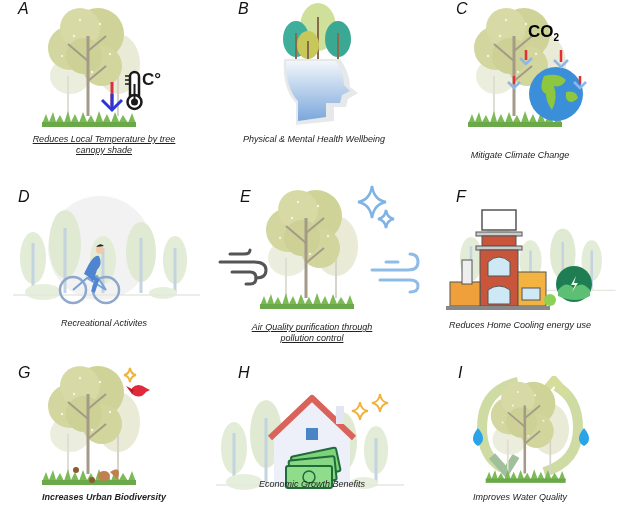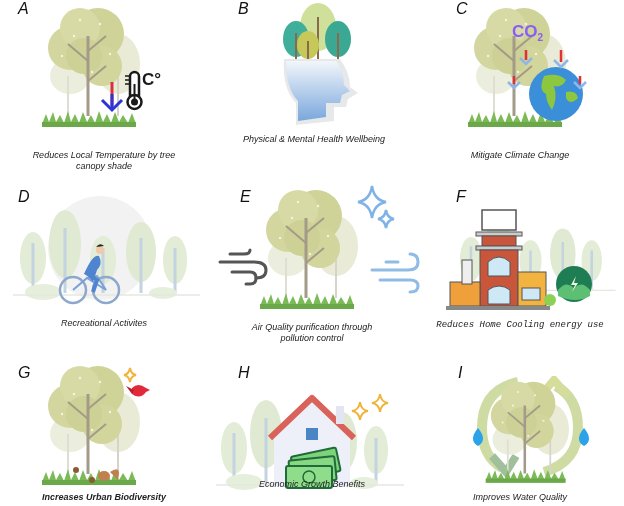--- a/index.html
+++ b/index.html
@@ -74,21 +74,21 @@
         <circle cx="94.5" cy="96" r="7" fill="#fff" stroke="#1a1a1a" stroke-width="2.5"></circle>
         <circle cx="94.5" cy="96" r="3.5" fill="#1a1a1a"></circle>
         <line x1="94.5" y1="78" x2="94.5" y2="93" stroke="#1a1a1a" stroke-width="2"></line>
         <line x1="85" y1="70" x2="89" y2="70" stroke="#1a1a1a" stroke-width="1.5"></line>
         <line x1="85" y1="74" x2="89" y2="74" stroke="#1a1a1a" stroke-width="1.5"></line>
         <line x1="85" y1="78" x2="89" y2="78" stroke="#1a1a1a" stroke-width="1.5"></line>
       </g>
     </svg>
   </div>
   <div style="position:absolute;left:142px;top:70px;font-weight:bold;font-size:17px;color:#1a1a1a;">C°</div>
-  <div class="caption" style="top:150px;padding:0 20px;box-sizing:border-box;">Reduces Local Temperature by tree canopy shade</div>
+  <div class="caption" style="top:134px;padding:0 20px;box-sizing:border-box;text-decoration:underline;">Reduces Local Temperature by tree canopy shade</div>
 </div>
 
 <div class="panel" style="left:210px;top:0;height:170px;">
   <div class="letter" style="left:28px;top:0px;">B</div>
   <div class="art" style="left:68px;top:3px;">
     <svg width="84" height="126" viewBox="0 0 84 126">
       <defs>
         <linearGradient id="headg" x1="0" y1="0" x2="0" y2="1">
           <stop offset="0" stop-color="#f2f6fb"></stop>
           <stop offset="1" stop-color="#7aa7dc"></stop>
@@ -122,21 +122,21 @@
         <polyline points="54,52 60,58 66,52" stroke="#8fb6e8"></polyline>
         <line x1="95" y1="44" x2="95" y2="56" stroke="#e0303a"></line>
         <polyline points="88,54 95,61 102,54" stroke="#8fb6e8"></polyline>
         <line x1="48" y1="70" x2="48" y2="78" stroke="#e0303a"></line>
         <polyline points="42,76 48,82 54,76" stroke="#8fb6e8"></polyline>
         <line x1="114" y1="70" x2="114" y2="78" stroke="#e0303a"></line>
         <polyline points="108,76 114,82 120,76" stroke="#8fb6e8"></polyline>
       </g>
     </svg>
   </div>
-  <div style="position:absolute;left:96px;top:22px;font-weight:bold;font-size:17px;color:#8b5cf6;">
+  <div style="position:absolute;left:112px;top:22px;font-weight:bold;font-size:17px;color:#000000;">
     <span>CO</span><sub style="font-size:10px;">2</sub>
   </div>
   <div class="caption" style="top:150px;">Mitigate Climate Change</div>
 </div>
 
 <div class="panel" style="left:0;top:170px;height:180px;">
   <div class="letter" style="left:18px;top:18px;">D</div>
   <div class="art" style="left:5px;top:20px;">
     <svg width="195" height="120" viewBox="0 0 195 120">
       <circle cx="95" cy="58" r="52" fill="#f1f2f1"></circle>
@@ -175,21 +175,21 @@
       <path d="M10 28 L40 28 Q48 28 48 34 Q48 40 40 40" fill="none" stroke="#8fbce6" stroke-width="3" stroke-linecap="round"></path>
       <path d="M16 10 L28 10" fill="none" stroke="#8fbce6" stroke-width="3" stroke-linecap="round"></path>
     </svg>
   </div>
   <div class="art" style="left:146px;top:14px;">
     <svg width="44" height="50" viewBox="0 0 44 50">
       <path d="M18 2 Q20 16 32 18 Q20 20 18 34 Q16 20 4 18 Q16 16 18 2 Z" fill="none" stroke="#7fb3e6" stroke-width="2.5"></path>
       <path d="M32 26 Q33 34 40 35 Q33 36 32 44 Q31 36 24 35 Q31 34 32 26 Z" fill="none" stroke="#7fb3e6" stroke-width="2.5"></path>
     </svg>
   </div>
-  <div class="caption" style="top:152px;padding:0 30px;box-sizing:border-box;">Air Quality purification through pollution control</div>
+  <div class="caption" style="top:152px;padding:0 30px;box-sizing:border-box;text-decoration:underline;">Air Quality purification through pollution control</div>
 </div>
 
 <div class="panel" style="left:416px;top:170px;height:180px;">
   <div class="letter" style="left:40px;top:18px;">F</div>
   <div class="art" style="left:10px;top:36px;">
     <svg width="198" height="110" viewBox="0 0 198 110">
       <g transform="translate(28,2) scale(0.85)">
           <use href="#bgtrees"></use>
         </g>
       <rect x="56" y="4" width="34" height="20" fill="#fff" stroke="#555" stroke-width="1.5"></rect>
@@ -203,21 +203,21 @@
       <rect x="96" y="82" width="18" height="12" fill="#cfe8f5" stroke="#555"></rect>
       <rect x="24" y="76" width="30" height="24" fill="#f0a03a" stroke="#555"></rect>
       <rect x="36" y="54" width="10" height="24" fill="#eee" stroke="#555"></rect>
       <rect x="20" y="100" width="104" height="4" fill="#888"></rect>
       <circle cx="124" cy="94" r="6" fill="#8cd156"></circle>
       <circle cx="148" cy="78" r="18" fill="#1f7d54"></circle>
       <path d="M132 84 Q140 74 148 82 Q156 74 164 84 L164 90 Q150 98 132 90 Z" fill="#5dbf73"></path>
       <path d="M150 70 L145 79 L149 79 L146 86 L152 77 L148 77 Z" fill="#eaffd9"></path>
     </svg>
   </div>
-  <div class="caption" style="top:150px;font-family:Liberation Mono, monospace;">Reduces Home Cooling energy use</div>
+  <div class="caption" style="top:150px;">Reduces Home Cooling energy use</div>
 </div>
 
 <div class="panel" style="left:0;top:350px;height:156px;">
   <div class="letter" style="left:18px;top:14px;">G</div>
   <div class="art" style="left:40px;top:14px;">
     <svg width="120" height="126" viewBox="0 0 120 126">
       <use href="#bigtree"></use>
       <path d="M90 4 Q91 10 96 11 Q91 12 90 18 Q89 12 84 11 Q89 10 90 4 Z" fill="none" stroke="#f0b43c" stroke-width="2"></path>
       <path d="M92 24 Q98 18 106 24 L110 26 L106 28 Q100 36 92 30 Z" fill="#e02a3a"></path>
       <path d="M94 26 L86 22 L92 30 Z" fill="#b81e2c"></path>

